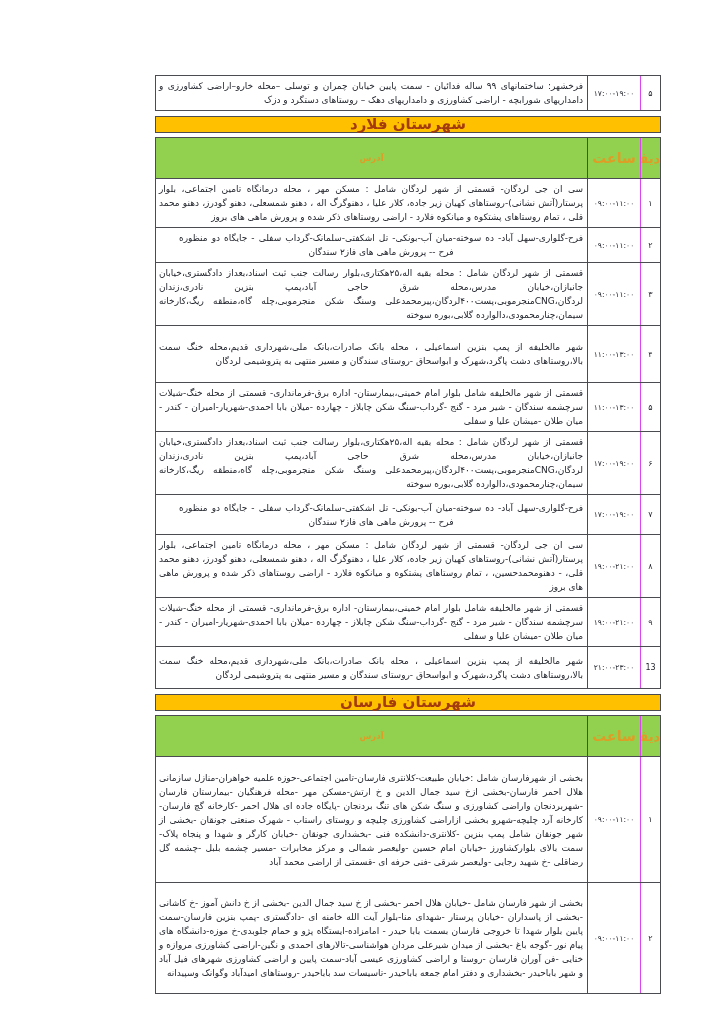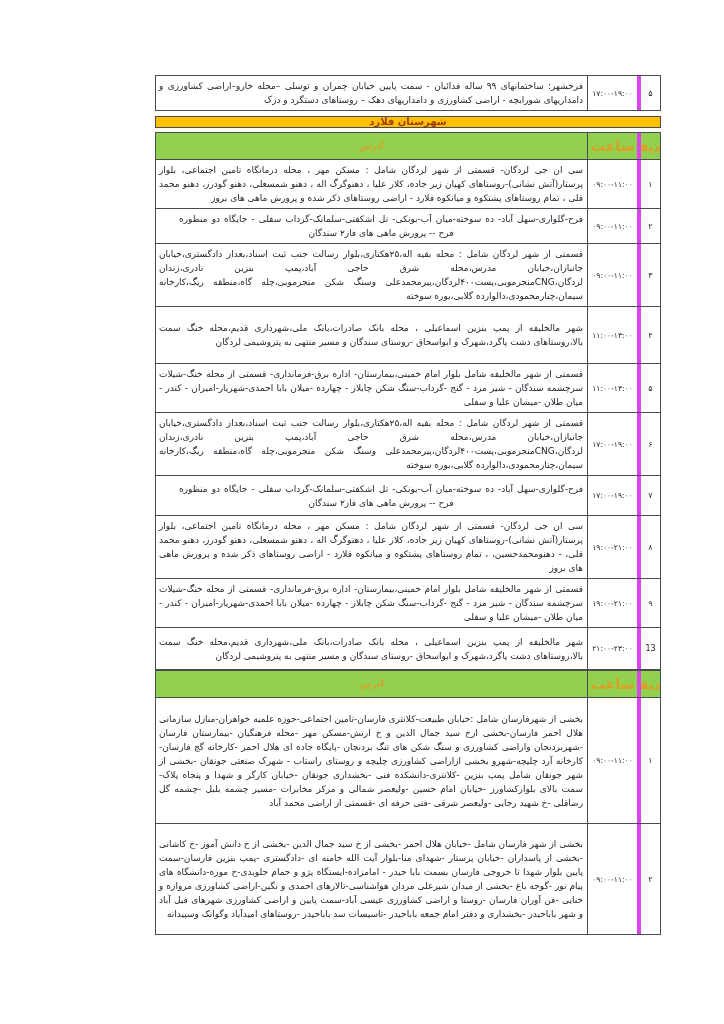--- a/index.html
+++ b/index.html
@@ -26,41 +26,41 @@
   #sections > .rows:first-child .row:first-child{
     border-top:1px solid #4b4b52;
   }
   .cell{display:flex;align-items:center;color:#23262e;}
   .cell-idx{
     justify-content:center;font-size:8px;overflow:hidden;
     padding:0 1px;text-align:center;
   }
   .cell-time{
     justify-content:center;direction:ltr;font-size:7.6px;
-    border-left:1px solid #4b4b52;border-right:4px solid #d946ef;
+    border-left:1px solid #4b4b52;border-right:1px solid #d946ef;
     letter-spacing:-0.2px;white-space:nowrap;
   }
   .cell-addr{
     font-size:9px;line-height:14px;padding:3px 4px 3px 3px;
     text-align:justify;text-justify:inter-word;
   }
   .cell-addr.center-last{text-align-last:center;margin-left:20px;}
   .section-band{
     min-height:12px;margin:5px 0 4px 0;
     background:#FFC000;border:1px solid #4b4b52;
     display:flex;align-items:flex-end;justify-content:center;
-    color:#A33B0D;font-size:10px;font-weight:bold;line-height:1;
+    color:#A33B0D;font-size:15px;font-weight:bold;line-height:1;
   }
   .cols-header{
     min-height:15px;background:#92D050;border:1px solid #4b4b52;
     color:#DF9D26;font-weight:bold;
   }
   .cols-header .cell{color:#DF9D26;}
   .cols-header .cell-addr{
-    justify-content:center;text-align:center;font-size:8.6px;padding:6px;
+    justify-content:center;text-align:center;font-size:8.6px;padding:13px;
   }
   .cols-header .cell-time{font-size:14px;direction:rtl;}
   .cols-header .cell-idx{font-size:13px;}
 </style>
 </head>
 <body>
 
 <div class="table-wrap">
   <div id="sections">
       <div class="rows">
@@ -133,20 +133,23 @@
     <div class="cell cell-time">۱۹:۰۰-۲۱:۰۰</div>
     <div class="cell cell-addr">قسمتی از شهر مالخلیفه شامل بلوار امام خمینی،بیمارستان- اداره برق-فرمانداری- قسمتی از محله خنگ-شیلات سرچشمه سندگان - شیر مرد - گنج -گرداب-سنگ شکن چابلاز - چهارده -میلان بابا احمدی-شهریار-امیران - کندر - میان طلان -میشان علیا و سفلی</div>
   </div>
 
   <div class="row" style="min-height: 42px;">
     <div class="cell cell-idx">13</div>
     <div class="cell cell-time">۲۱:۰۰-۲۳:۰۰</div>
     <div class="cell cell-addr">شهر مالخلیفه از پمپ بنزین اسماعیلی ، محله بانک صادرات،بانک ملی،شهرداری قدیم،محله خنگ سمت بالا،روستاهای دشت پاگرد،شهرک و ابواسحاق -روستای سندگان و مسیر منتهی به پتروشیمی لردگان</div>
   </div>
 </div>
+  <div class="section-band">
+    <span>شهرستان فارسان</span>
+  </div>
 
   <div class="cols-header">
     <div class="cell cell-idx">ردیف</div>
     <div class="cell cell-time">ساعت</div>
     <div class="cell cell-addr">آدرس</div>
   </div>
 <div class="rows">
   <div class="row" style="min-height: 126px;">
     <div class="cell cell-idx">۱</div>
     <div class="cell cell-time">۰۹:۰۰-۱۱:۰۰</div>

